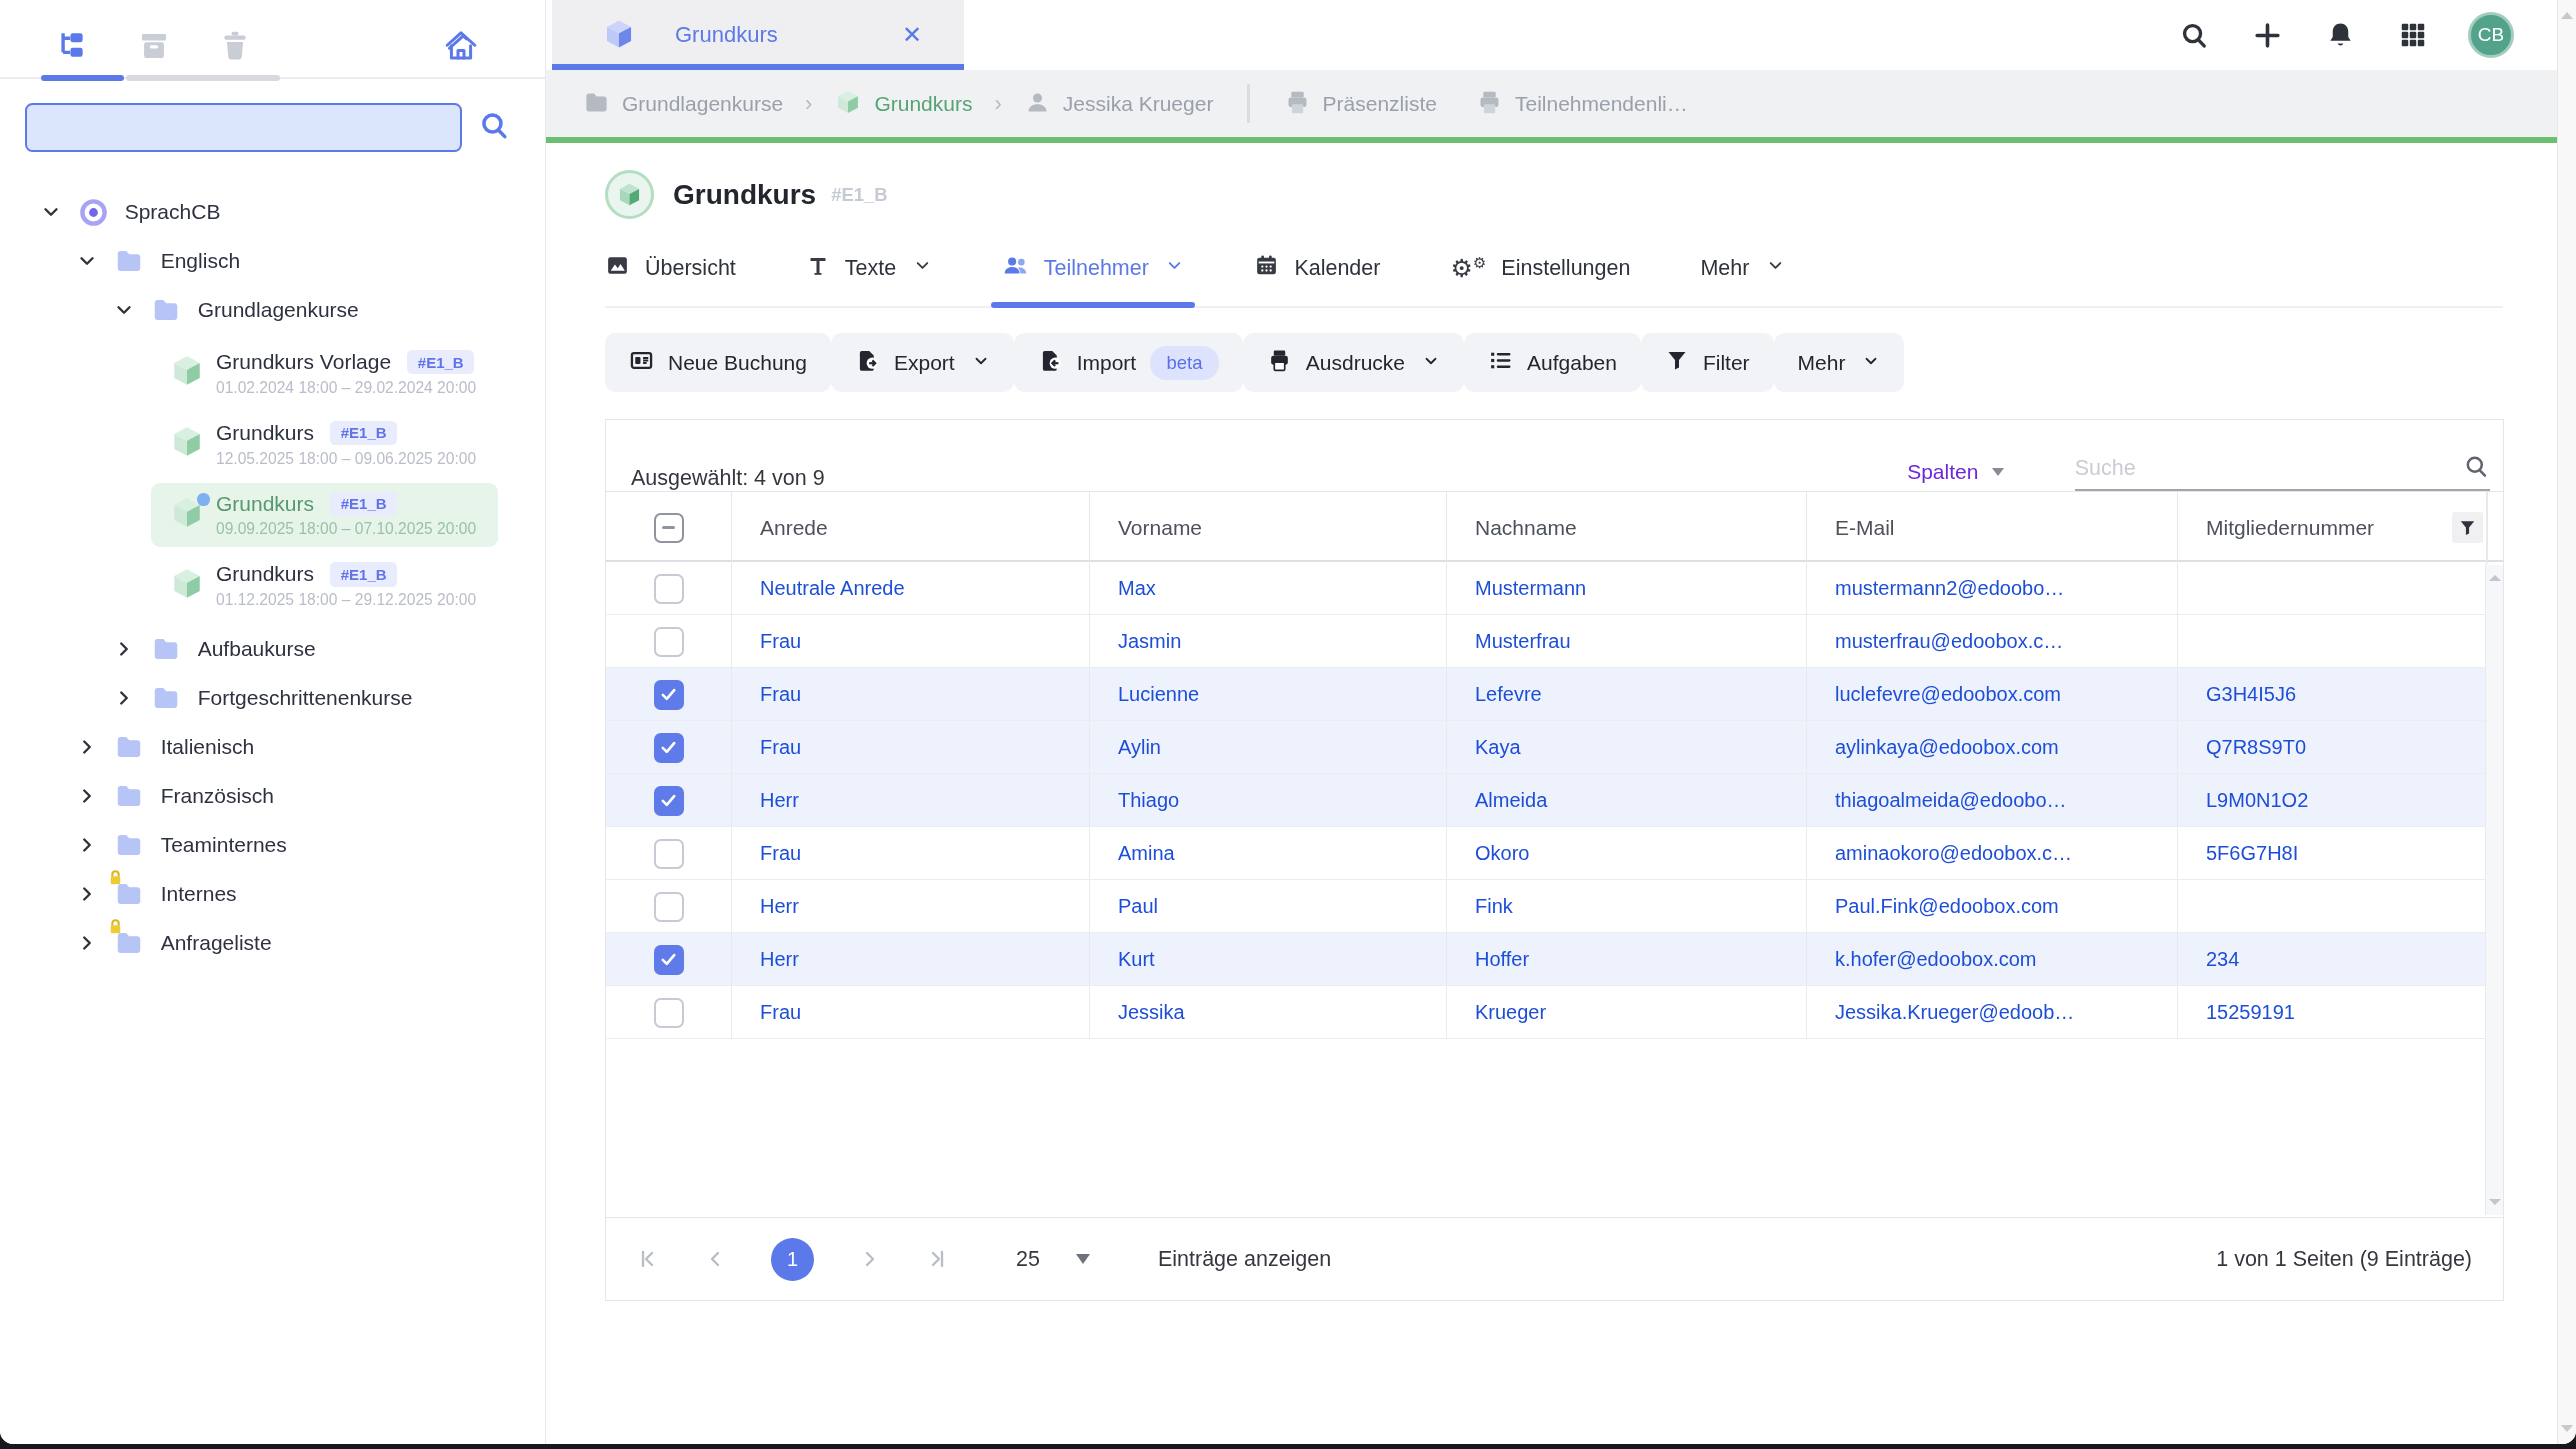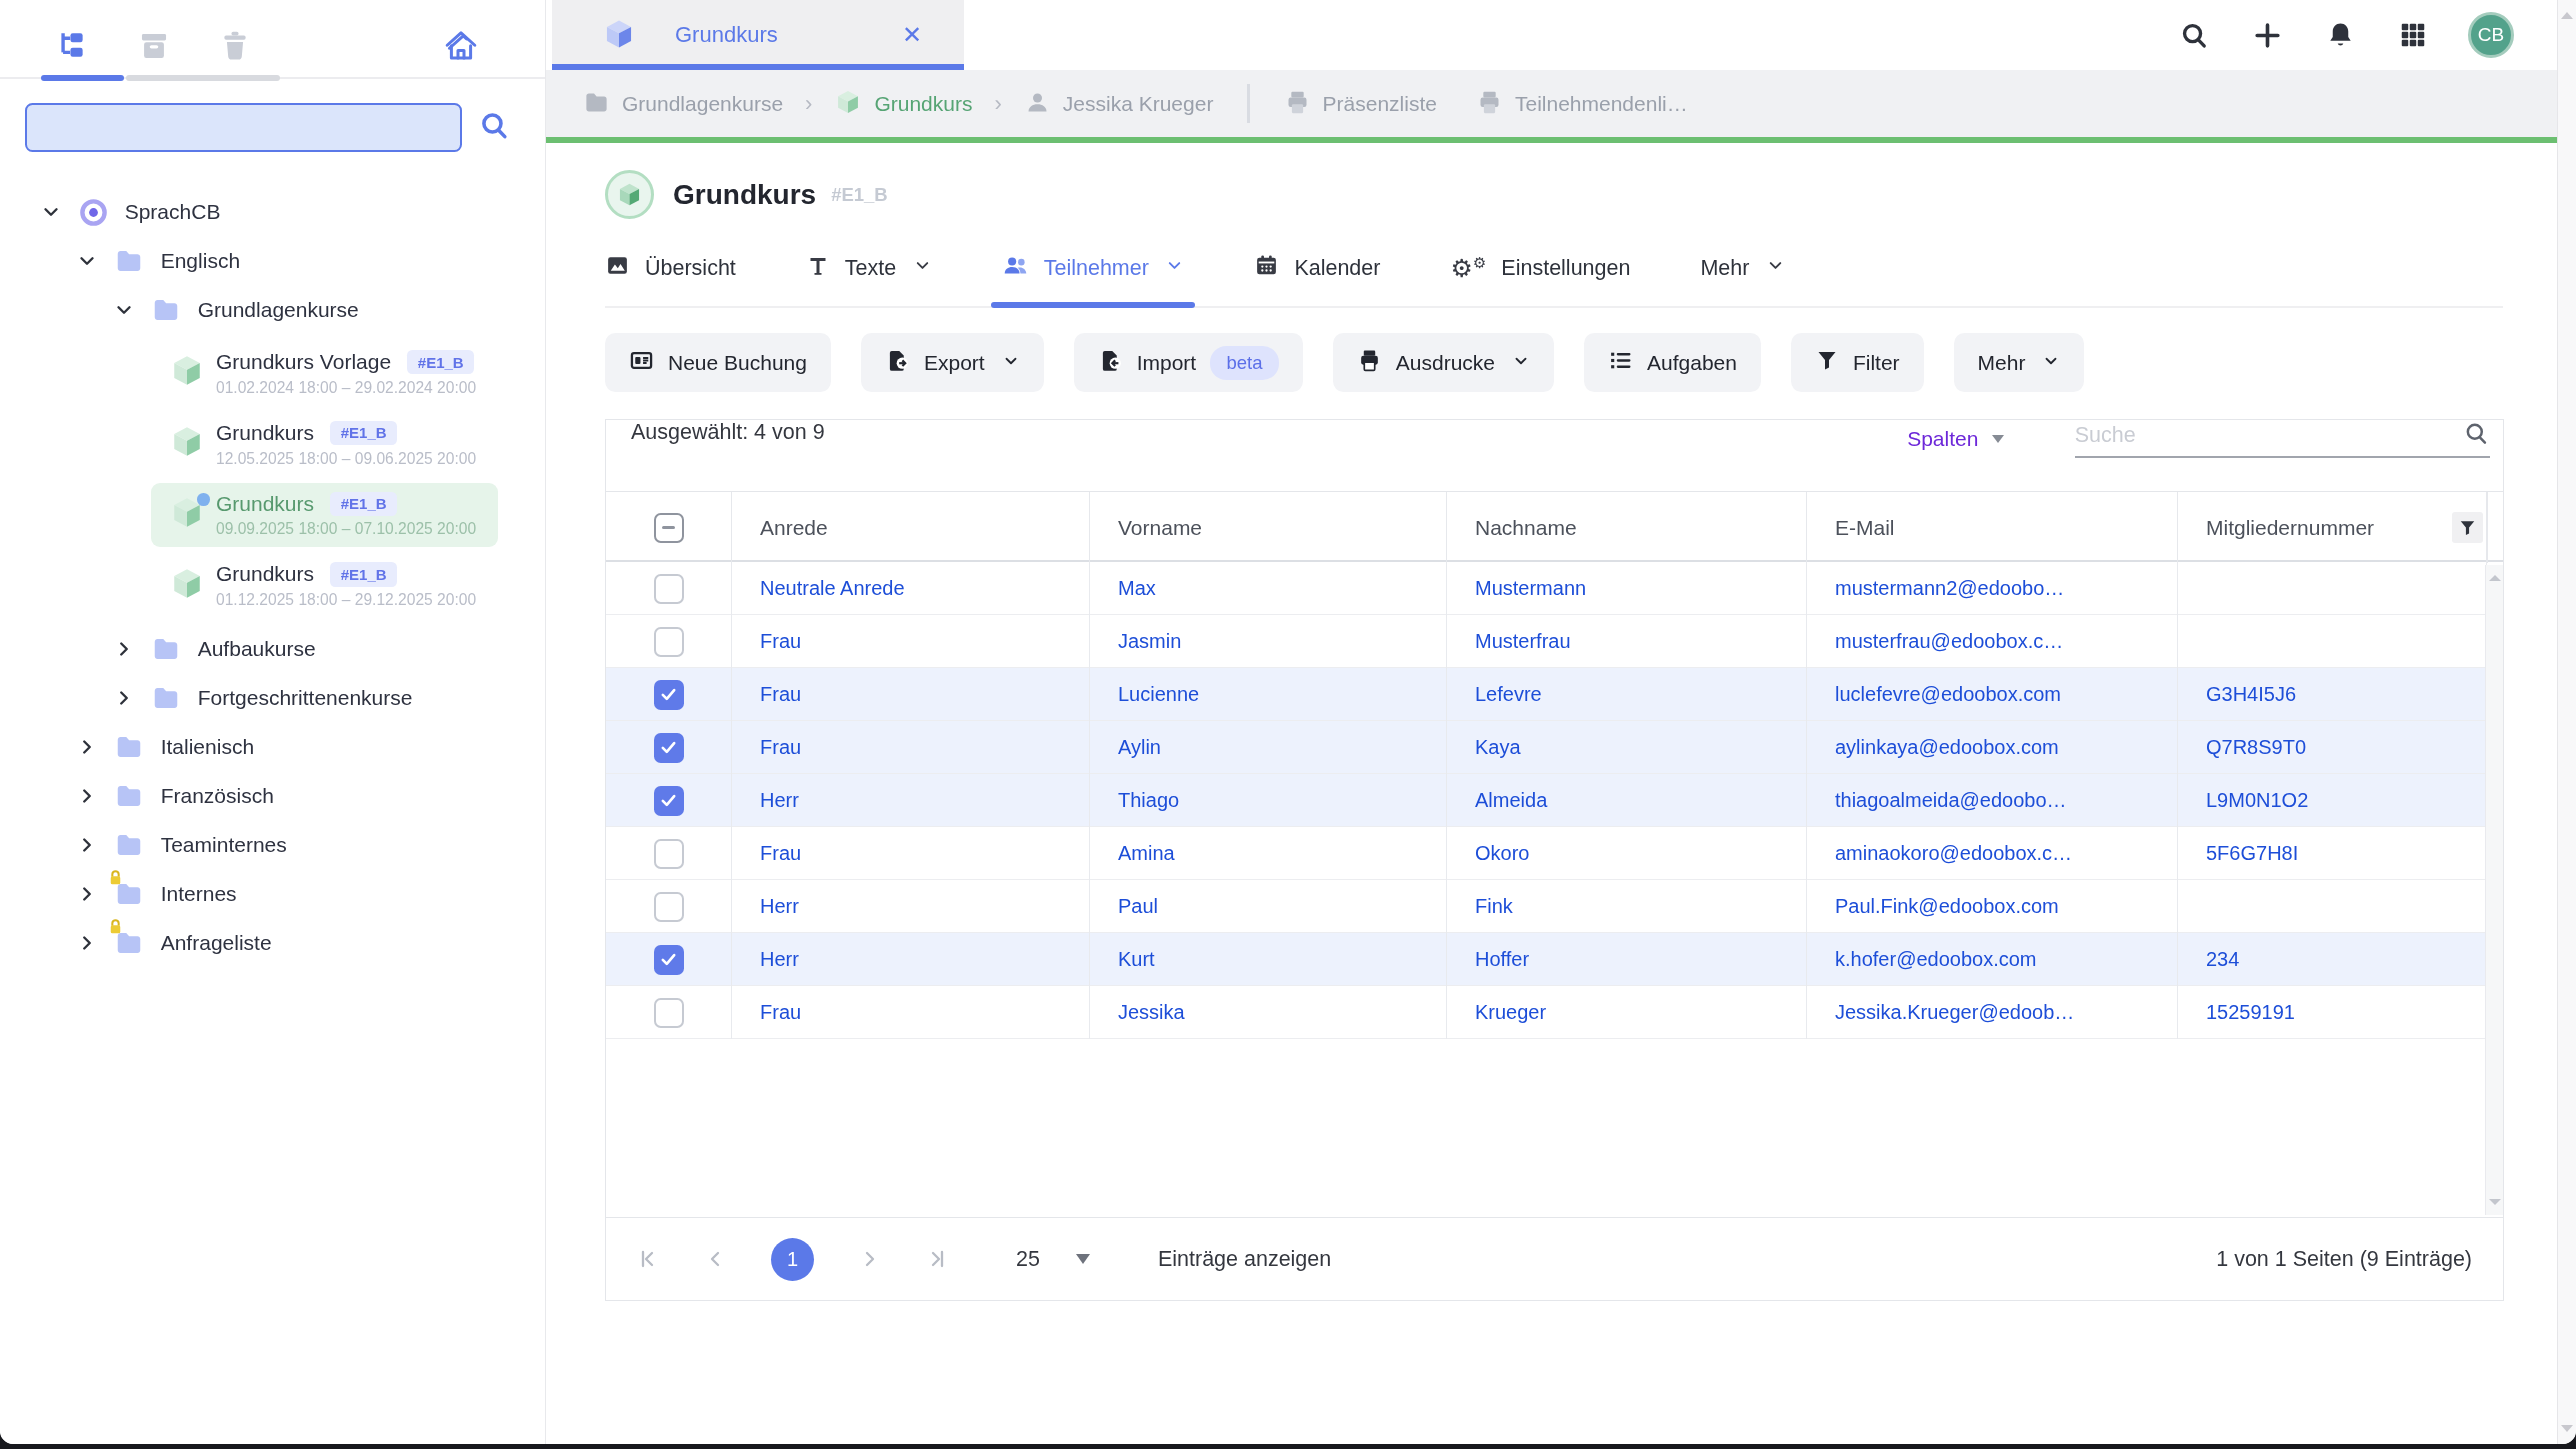--- a/index.html
+++ b/index.html
@@ -70,28 +70,28 @@
                         display:flex; align-items:center; justify-content:center; }
   .course-head .ctitle { margin-left:19px; font-size:28px; font-weight:700; color:#23262f; }
   .course-head .ccode { margin-left:15px; font-size:18.5px; font-weight:600; color:#c5cad3; }
 
   .course-tabs { margin-top:33px; display:flex; gap:70px; padding-bottom:21px; border-bottom:2.2px solid #efeff1; width:1898px; }
   .ctab { position:relative; display:flex; align-items:center; gap:15px; font-size:21.5px; color:#2e323b; cursor:pointer; }
   .ctab .chev { margin-left:1.5px; }
   .ctab.active { color:#5b79e8; }
   .ctab.active::after { content:""; position:absolute; left:-10.4px; right:-10.4px; bottom:-23px; height:6px; background:#5b79e8; border-radius:3px; }
 
-  .actions { margin-top:25px; display:flex; gap:30px; }
+  .actions { margin-top:25px; display:flex; gap:0; }
   .btn { height:59px; border-radius:10.4px; background:#f2f3f6; display:flex; align-items:center; padding:0 24px; gap:14px;
          font-size:21px; color:#23262f; cursor:pointer; white-space:nowrap; }
   .btn .chev { margin-left:3px; }
   .beta { background:#dee3fd; color:#5b6fe8; font-size:18.5px; padding:6px 16.3px; border-radius:16.3px; }
 
   .tablecard { margin-top:27px; width:1899px; border:1.5px solid #e4e6ea; position:relative; }
-  .tcard-toolbar { height:71px; display:flex; align-items:flex-start; padding-left:25px; }
+  .tcard-toolbar { height:71px; display:flex; align-items:flex-end; padding-left:25px; }
   .tsel { font-size:21.5px; color:#34373f; }
   .tright { margin-left:auto; display:flex; align-items:center; }
   .colsbtn { display:flex; align-items:center; gap:13.3px; font-size:21px; color:#6d28d9; cursor:pointer; }
   .tri-down-sm { width:0; height:0; border-left:6px solid transparent; border-right:6px solid transparent; border-top:8.2px solid #868b94; }
   .tsearch { margin-left:71px; margin-right:13.3px; width:415px; display:flex; align-items:center; border-bottom:2.2px solid #a1a5ad; padding-bottom:6px; }
   .tsearch input { flex:1; border:none; outline:none; font-size:21.5px; color:#6d28d9; font-family:inherit; background:transparent; }
   .tsearch input::placeholder { color:#c9ccd3; }
 
   .tgrid { display:grid; grid-template-columns:126px 358px 357px 360px 371px 309px 17px; align-items:center; }
   .thead { height:71px; border-top:1.5px solid #e4e6ea; border-bottom:2.2px solid #dcdfe4; }

